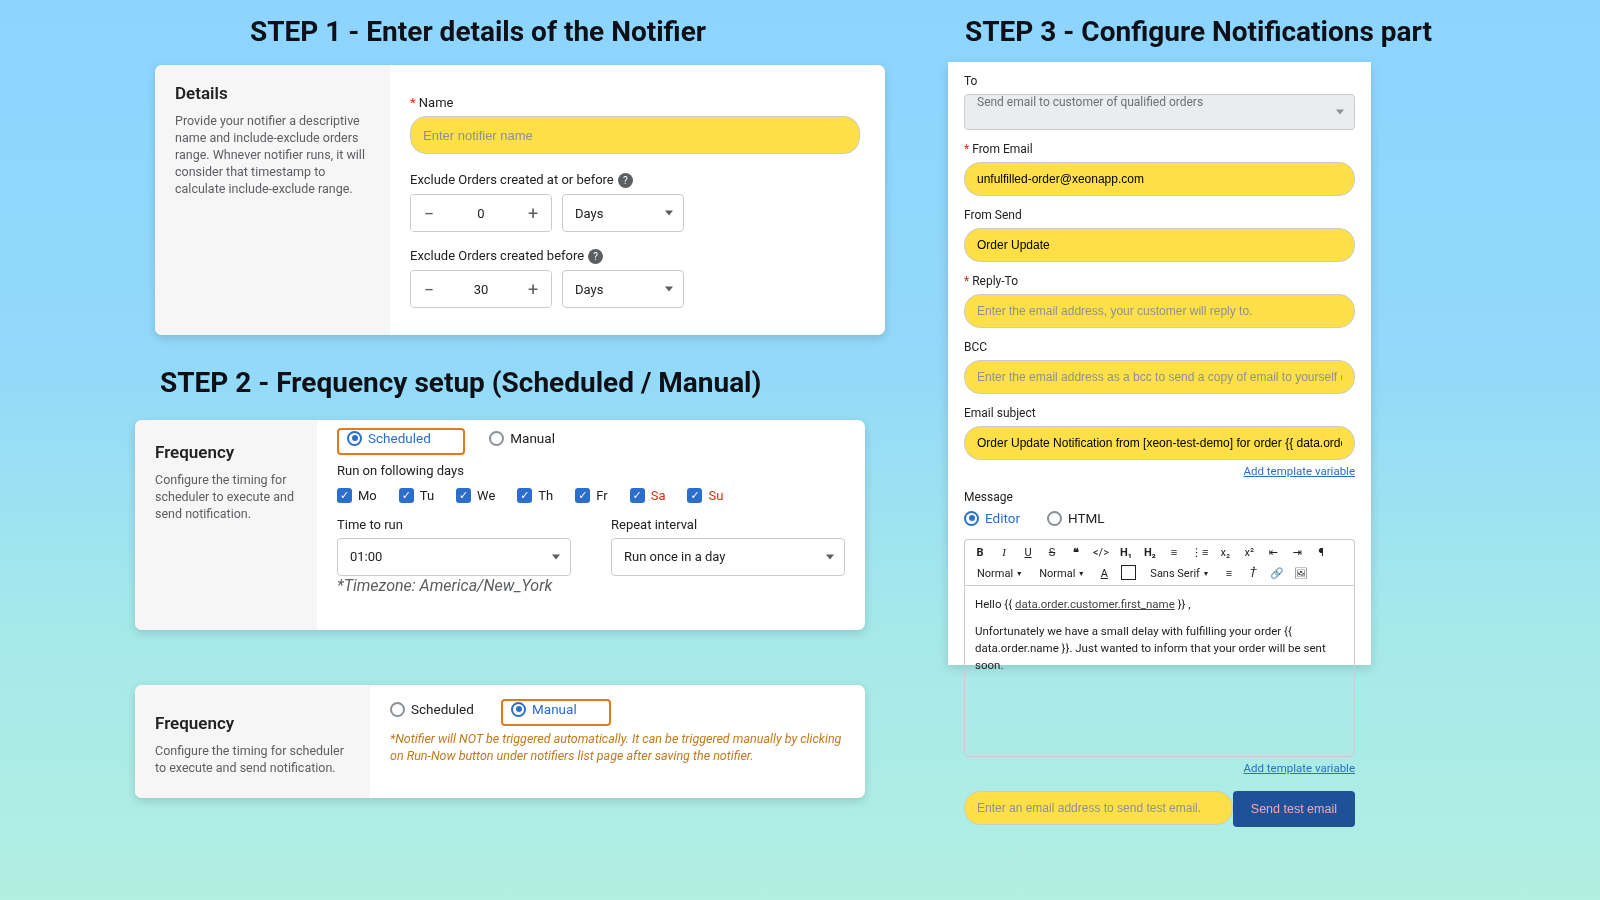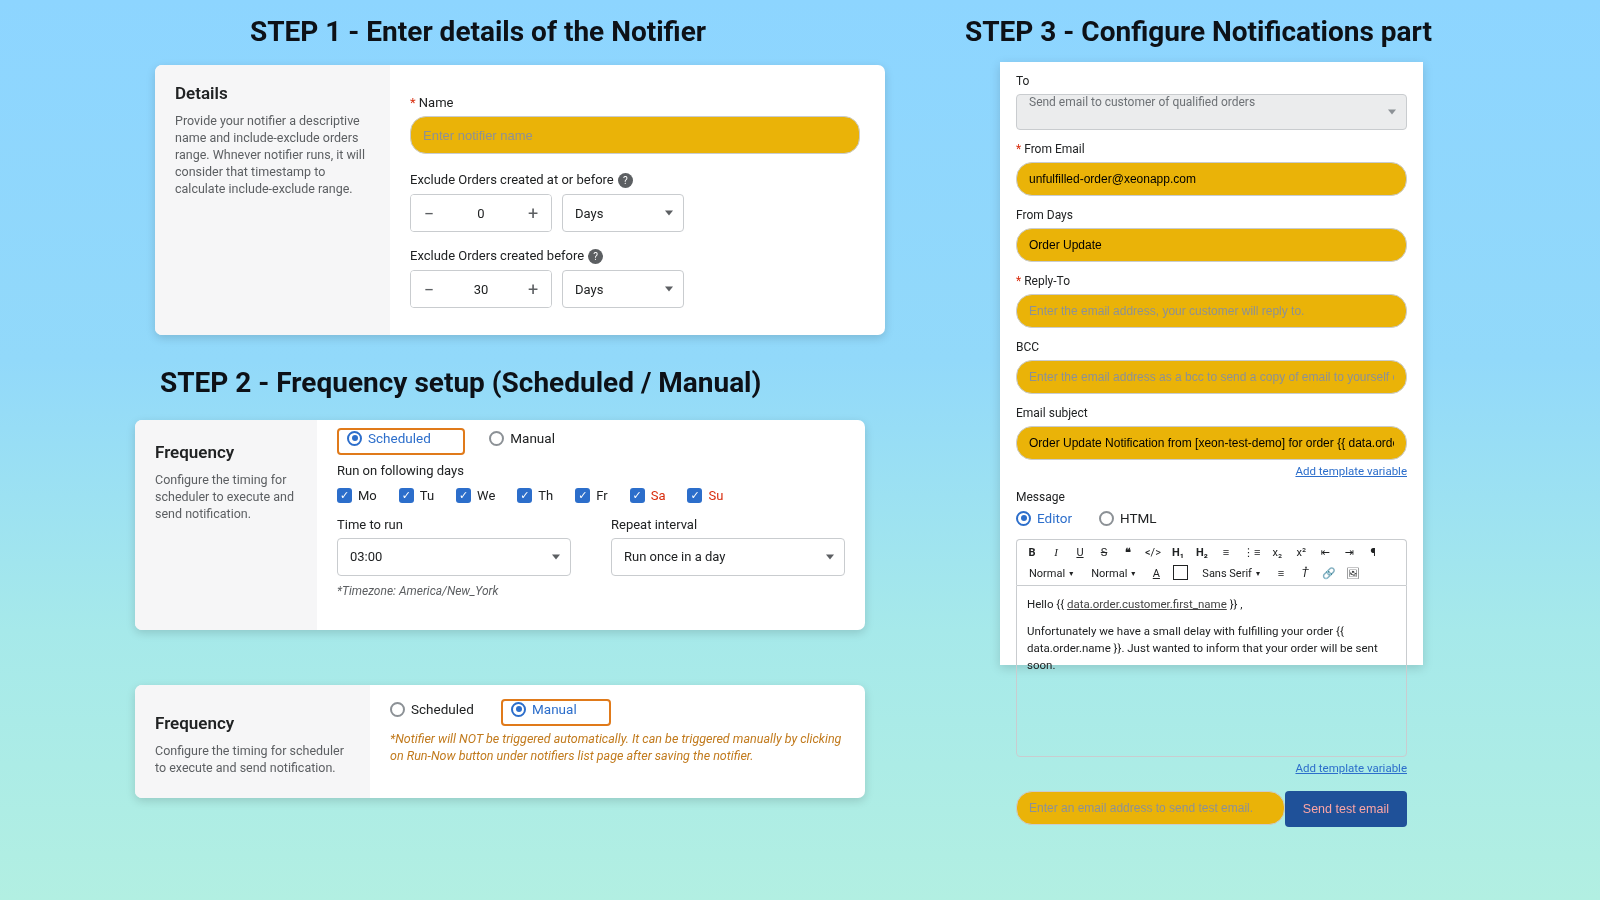--- a/index.html
+++ b/index.html
@@ -7,41 +7,41 @@
 
 .abs{position:absolute}
 .step-title{font-weight:700;font-size:28px;color:#0d1117}
 .panel{background:#fff;border-radius:7px;box-shadow:0 3px 10px rgba(0,0,0,0.15);display:flex}
 .panel-left{width:235px;background:#f6f6f7;border-radius:7px 0 0 7px;padding:18px 20px;box-sizing:border-box}
 .panel-left h3{margin:0 0 10px 0;font-size:17px;font-weight:600;color:#202223}
 .panel-left p{margin:0;font-size:12.5px;line-height:1.35;color:#5c5f62}
 .panel-right{flex:1;padding:30px 20px;box-sizing:border-box;font-size:13px}
 .label{display:block;font-size:13px;color:#202223;margin-bottom:6px}
 .req::before{content:"* ";color:#d82c0d}
-.input{width:100%;box-sizing:border-box;height:38px;border:1px solid #c9cccf;border-radius:16px;padding:0 12px;font-size:13px;background:#eab308}
+.input{width:100%;box-sizing:border-box;height:38px;border:1px solid #c9cccf;border-radius:16px;padding:0 12px;font-size:13px;background:#fde047}
 .input::placeholder{color:#8c9196}
 .row{display:flex;gap:10px;align-items:center}
 .stepper{display:flex;border:1px solid #c9cccf;border-radius:4px;overflow:hidden;height:36px}
 .stepper .btn{width:36px;display:flex;align-items:center;justify-content:center;color:#5c5f62;background:#fff;font-size:18px;cursor:pointer}
 .stepper .val{width:68px;display:flex;align-items:center;justify-content:center;font-size:13px}
 .select{height:36px;border:1px solid #c9cccf;border-radius:4px;padding:0 30px 0 12px;font-size:13px;background:#fff;display:flex;align-items:center;position:relative;min-width:78px}
 .select.wide{min-width:170px}
 .select .chev{position:absolute;right:10px;top:50%;transform:translateY(-50%);width:0;height:0;border-left:4px solid transparent;border-right:4px solid transparent;border-top:5px solid #5c5f62}
 .help-icon{display:inline-flex;width:15px;height:15px;border-radius:50%;background:#5c5f62;color:#fff;font-size:10px;align-items:center;justify-content:center;margin-left:4px}
 .radio{display:inline-flex;align-items:center;gap:6px;font-size:13.5px;margin-right:24px;cursor:pointer}
 .radio .dot{width:15px;height:15px;border-radius:50%;border:2px solid #8c9196;position:relative;box-sizing:border-box}
 .radio.on .dot{border-color:#2c6ecb}
 .radio.on .dot::after{content:"";position:absolute;left:2.5px;top:2.5px;width:6px;height:6px;border-radius:50%;background:#2c6ecb}
 .radio.on span{color:#2c6ecb}
 .hl{border:2px solid #e07a1a;border-radius:4px;padding:4px 8px}
 .chkrow{display:flex;gap:22px;margin-top:10px}
 .chk{display:inline-flex;align-items:center;gap:6px;font-size:13px}
 .chk .box{width:15px;height:15px;border-radius:3px;background:#2c6ecb;color:#fff;display:flex;align-items:center;justify-content:center;font-size:11px;line-height:1}
 .weekend{color:#d82c0d}
-.tiny{font-size:12px;color:#5c5f62;font-style:italic;margin-top:8px}
+.tiny{font-size:16px;color:#5c5f62;font-style:italic;margin-top:0}
 .italic-warn{font-size:12.5px;font-style:italic;color:#c17a1d;line-height:1.4;margin-top:10px}
 
 .step3-panel{background:#fff;border-radius:0;box-shadow:0 3px 10px rgba(0,0,0,0.15);padding:12px 16px 16px;box-sizing:border-box;font-size:12px}
 .step3-panel .label{font-size:12px;margin-top:12px}
 .step3-panel .input{height:34px;font-size:12px}
 .to-select{background:#ebeced;border:1px solid #c9cccf;border-radius:4px;height:34px;display:flex;padding:0 12px;font-size:12px;color:#6d7175;position:relative}
 .to-select .chev{position:absolute;right:10px;top:50%;transform:translateY(-50%);width:0;height:0;border-left:4px solid transparent;border-right:4px solid transparent;border-top:5px solid #8c9196}
 .link{color:#2c6ecb;text-decoration:underline;font-size:11.5px;float:right;margin-top:4px;cursor:pointer}
 .toolbar{border:1px solid #c9cccf;border-bottom:none;border-radius:4px 4px 0 0;padding:6px 8px;display:flex;flex-wrap:wrap;gap:6px 10px;align-items:center;font-size:11px;color:#202223;height:46px;box-sizing:border-box}
 .toolbar .t{cursor:pointer;min-width:14px;text-align:center}
@@ -142,21 +142,21 @@
       <span class="chk">
           <span class="box">✓</span>
           <span class="weekend">Su</span>
         </span>
     </div>
     <div style="height:14px"></div>
     <div class="row" style="gap:40px">
       <div style="flex:1">
         <div class="label">Time to run</div>
         <div class="select wide" style="width:190px">
-            <span>03:00</span>
+            <span>01:00</span>
             <span class="chev"></span>
           </div>
       </div>
       <div style="flex:1">
         <div class="label">Repeat interval</div>
         <div class="select wide" style="width:190px">
             <span>Run once in a day</span>
             <span class="chev"></span>
           </div>
       </div>
@@ -180,31 +180,31 @@
             <span class="dot"></span>
             <span>Manual</span>
           </span></span>
     </div>
     <div class="italic-warn">*Notifier will NOT be triggered automatically. It can be triggered manually by clicking on Run-Now button under notifiers list page after saving the notifier.</div>
   </div>
 </div>
 
 <div class="abs step-title" style="left:965px;top:15px">STEP 3  - Configure Notifications part</div>
 
-<div class="abs step3-panel" style="left:1000px;top:62px;width:423px;height:603px">
+<div class="abs step3-panel" style="left:948px;top:62px;width:423px;height:603px">
   <div class="label" style="margin-top:0">To</div>
   <div class="to-select">
       <span>Send email to customer of qualified orders</span>
       <span class="chev"></span>
     </div>
 
   <div class="label req">From Email</div>
   <input class="input" value="unfulfilled-order@xeonapp.com" style="">
 
-  <div class="label">From Days</div>
+  <div class="label">From Send</div>
   <input class="input" value="Order Update" style="">
 
   <div class="label req">Reply-To</div>
   <input class="input" placeholder="Enter the email address, your customer will reply to." style="">
 
   <div class="label">BCC</div>
   <input class="input" placeholder="Enter the email address as a bcc to send a copy of email to yourself or your team" style="">
 
   <div class="label">Email subject</div>
   <input class="input" value="Order Update Notification from [xeon-test-demo] for order {{ data.order.name }}" style="">

